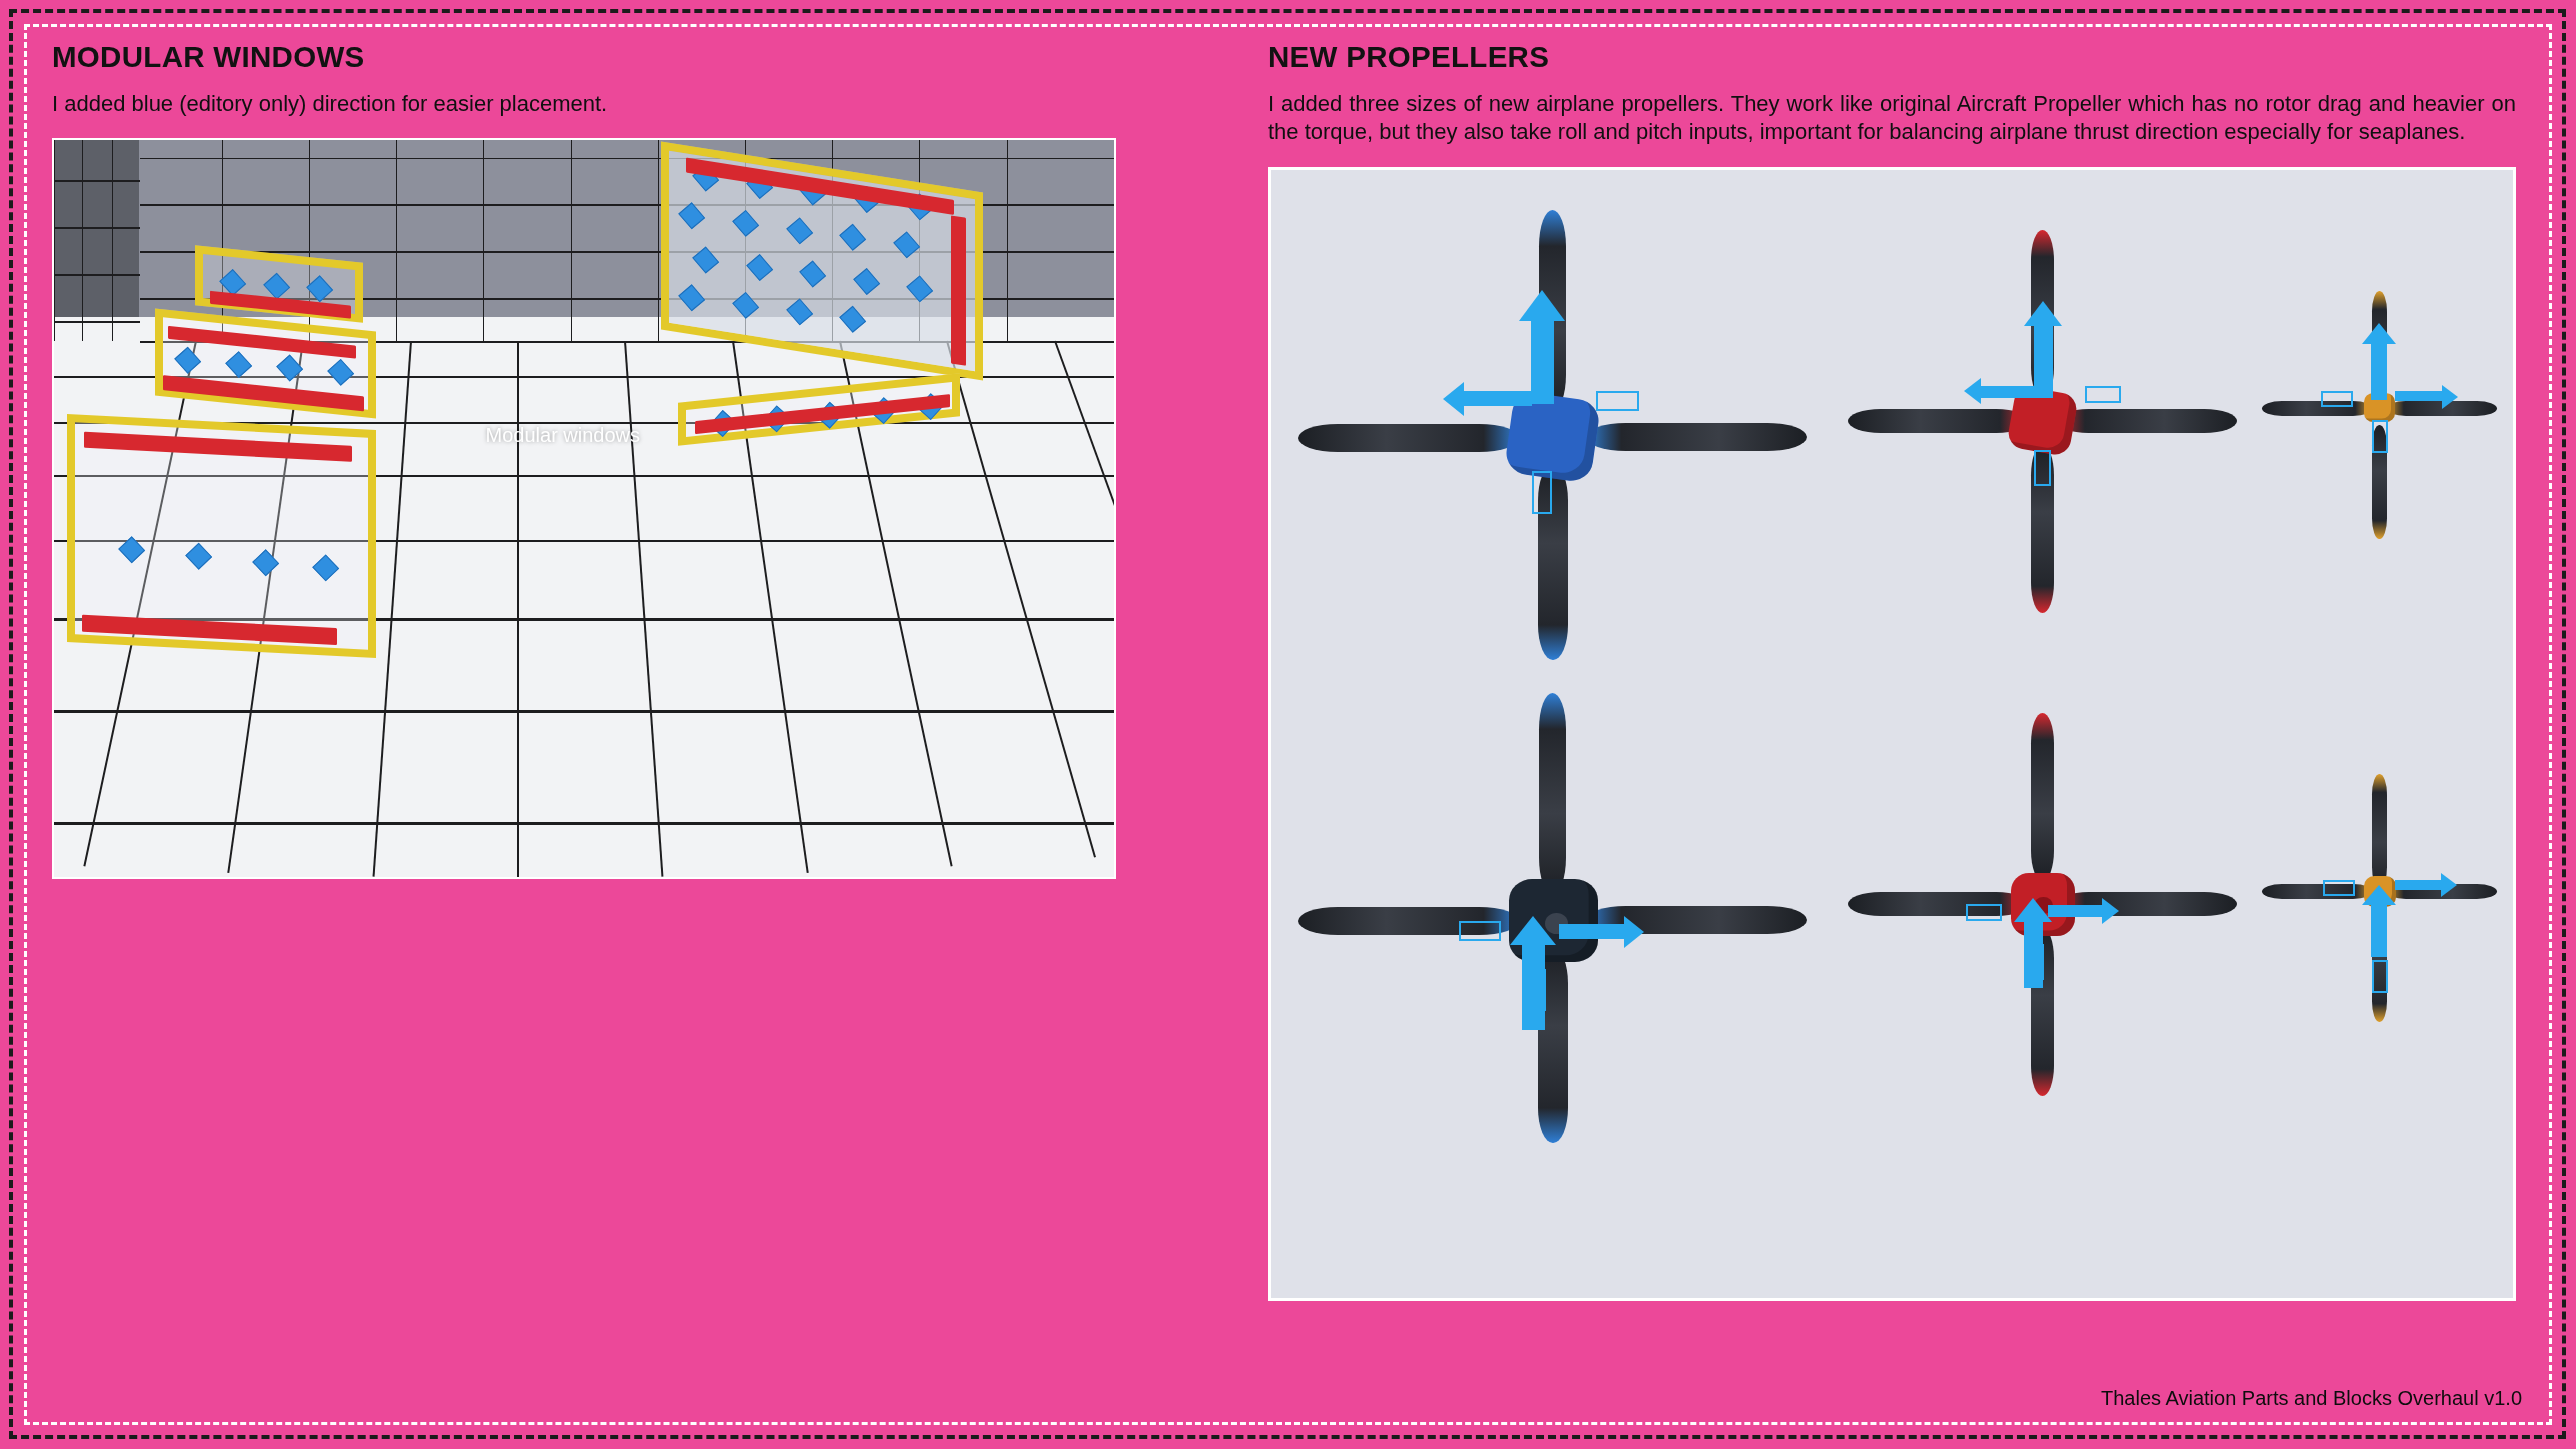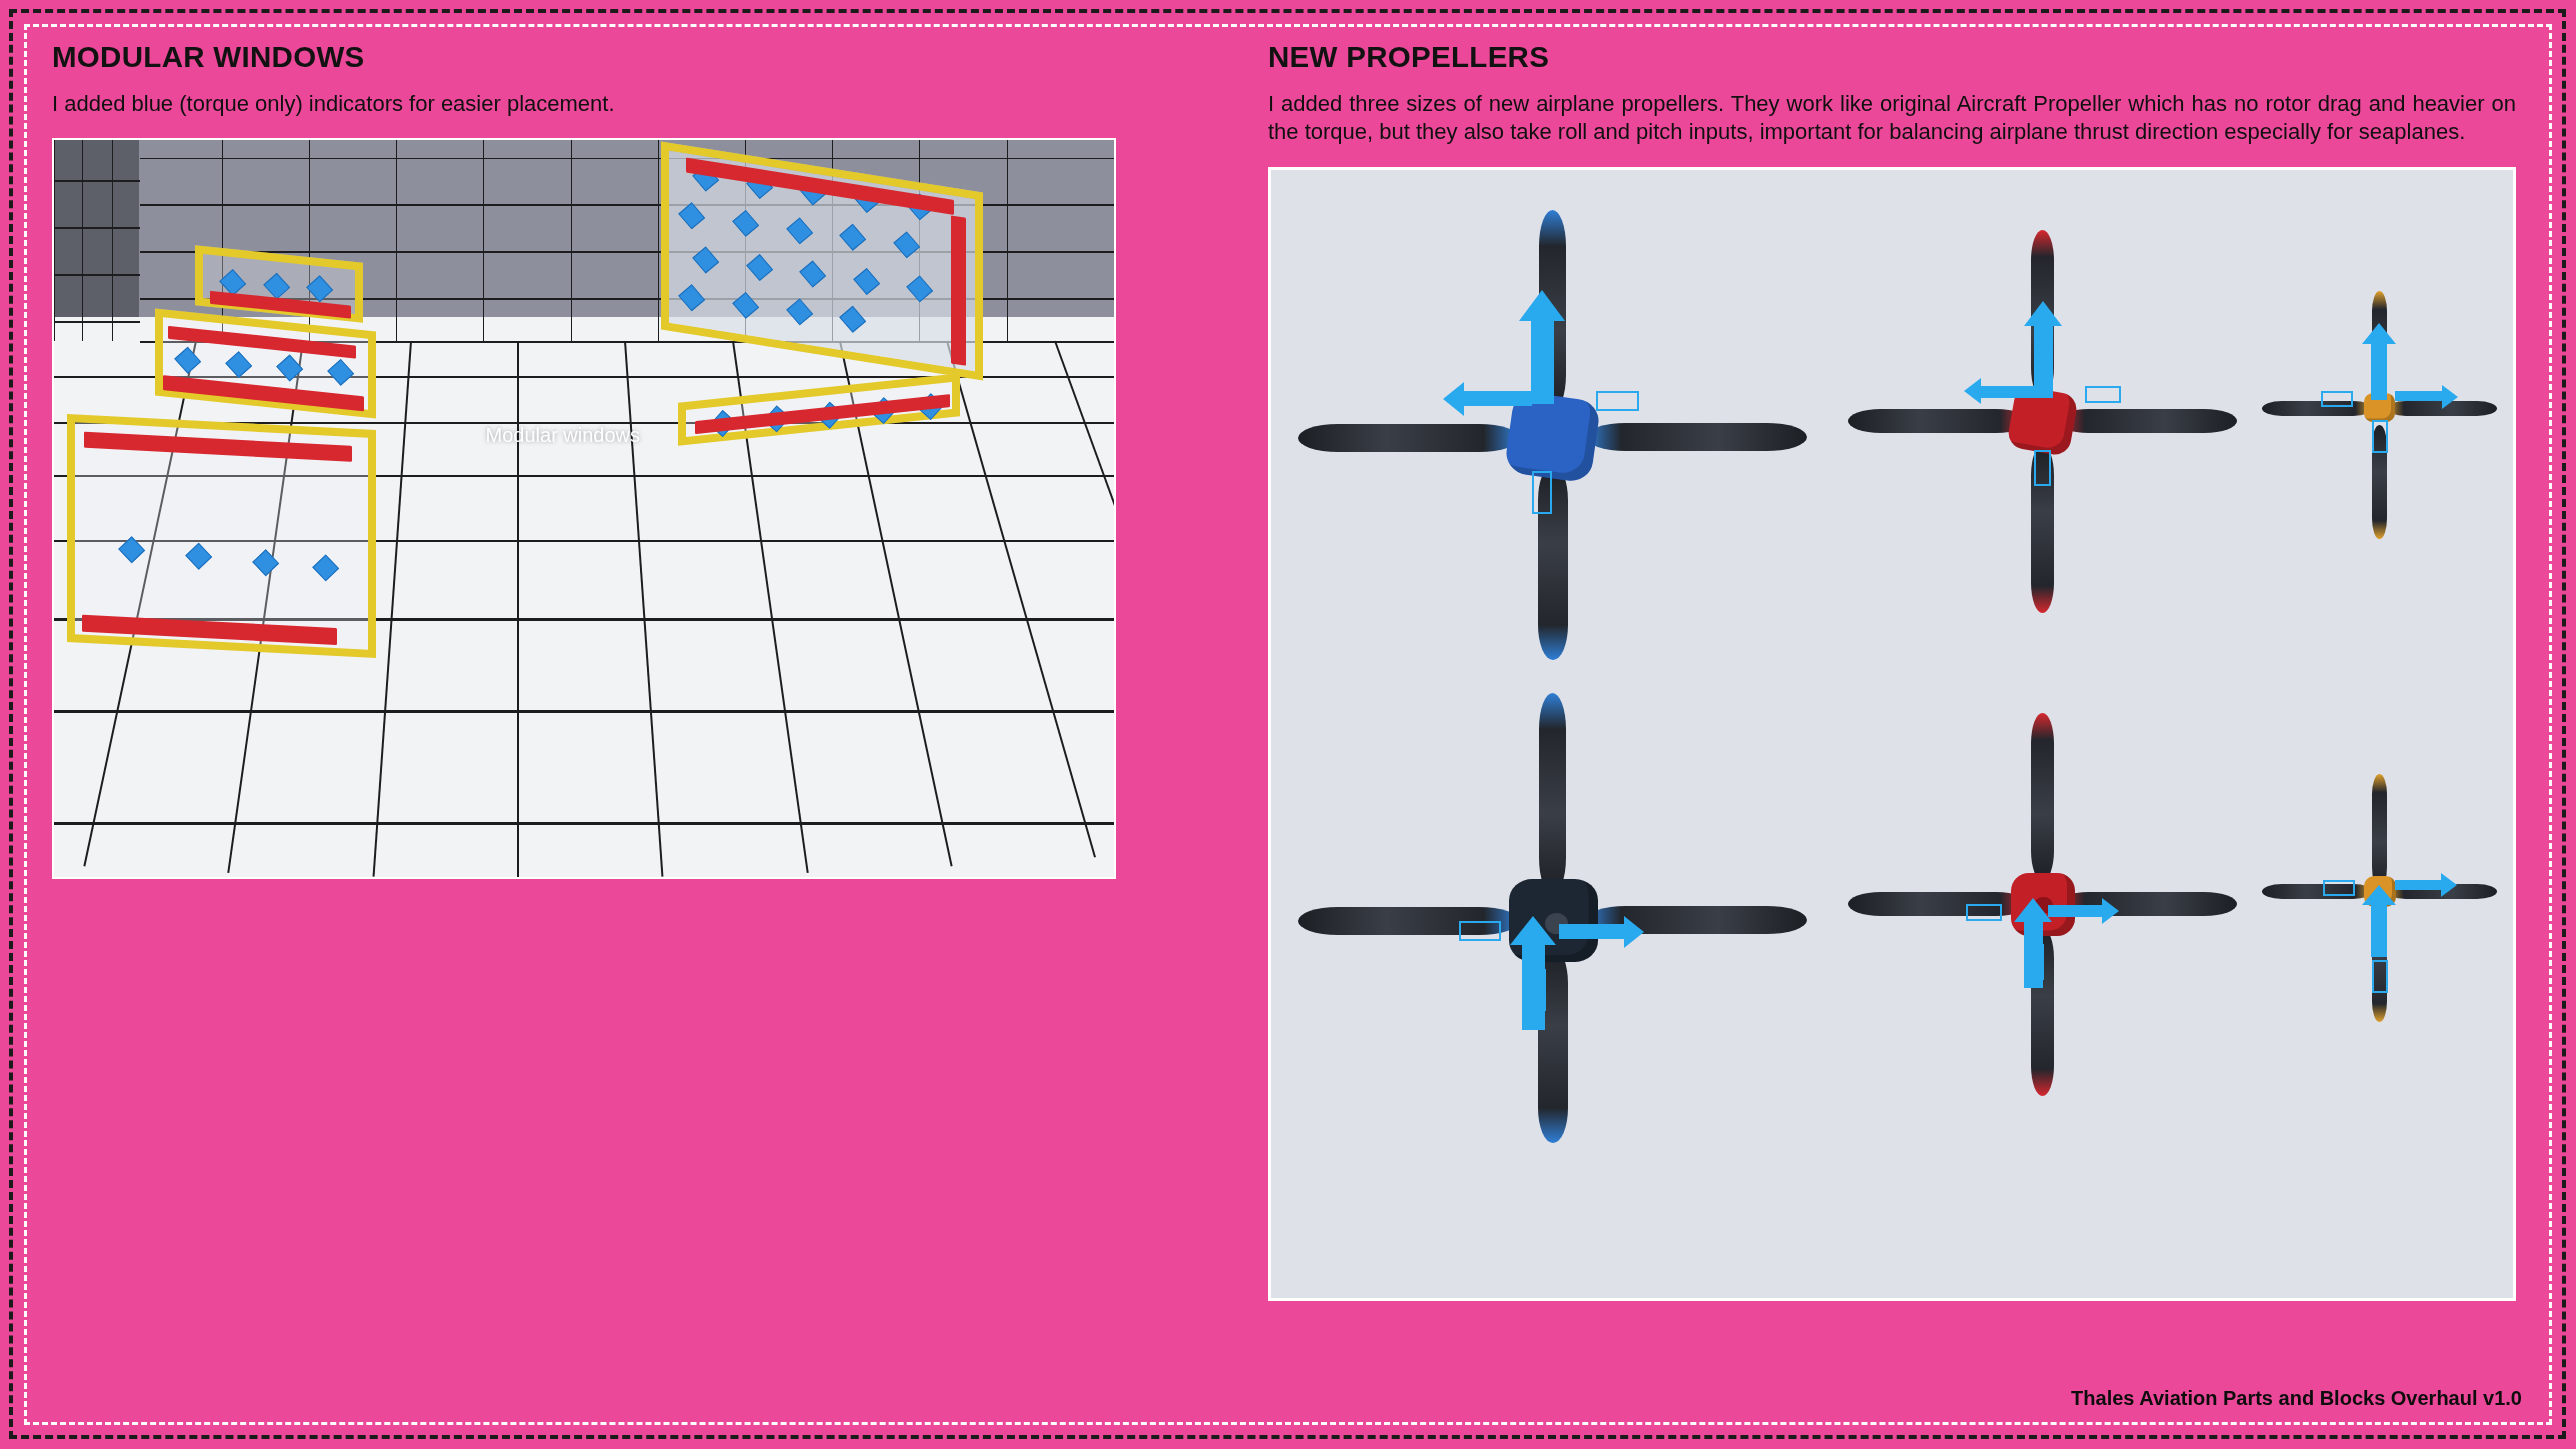--- a/index.html
+++ b/index.html
@@ -151,35 +151,35 @@
     position: absolute;
     border: 2.7px solid #29a9ee;
     background: transparent;
   }
 
   .footer {
     position: absolute;
     right: 54px;
     bottom: 39px;
     font-size: 20px;
-    font-weight: bold;
+    font-weight: normal;
     color: #0d0d0d;
   }
 </style>
 </head>
 <body>
 
 <div class="page">
 
   <div class="dashed-frame"></div>
   <div class="inner-dashed"></div>
 
   <div class="col-left">
     <h2 class="section-title">MODULAR WINDOWS</h2>
-    <p class="body-text last">I added blue (torque only) indicators for easier placement.</p>
+    <p class="body-text last">I added blue (editory only) direction for easier placement.</p>
 
     <div class="scene">
       <div class="scene-inner">
         <div class="backwall"></div>
         <div class="sidewall"></div>
         <div class="floor"></div>
 
         <div class="grid-line" style="left:0;top:0;width:1.3px;height:201px;"></div>
         <div class="grid-line" style="left:28px;top:0;width:1.3px;height:201px;"></div>
         <div class="grid-line" style="left:58px;top:0;width:1.3px;height:201px;"></div>

